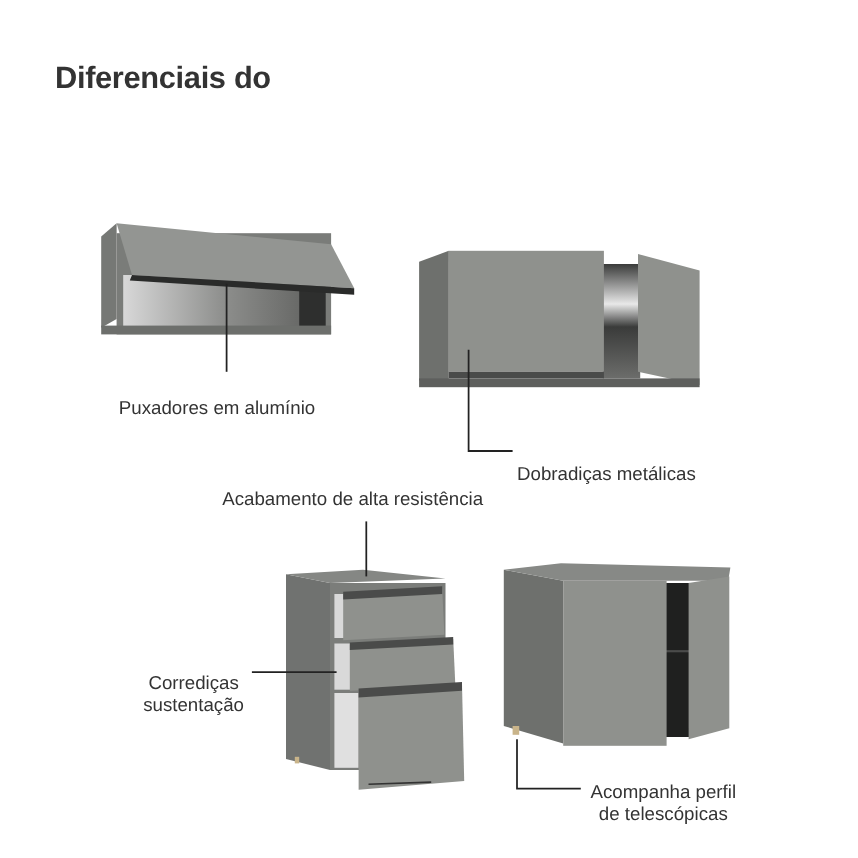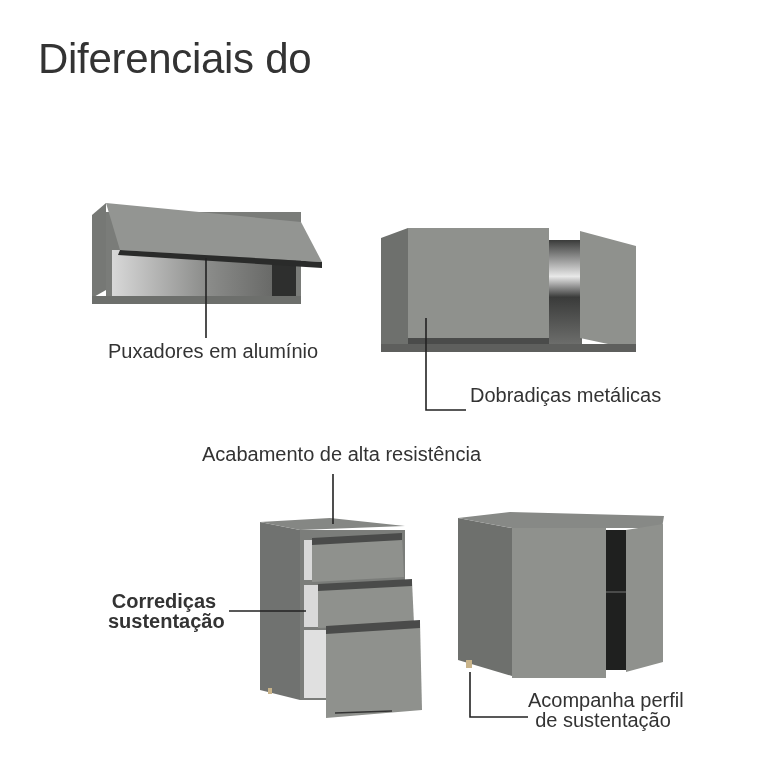--- a/index.html
+++ b/index.html
@@ -1,19 +1,19 @@
 <!DOCTYPE html>
 <html><head>
 <meta charset="utf-8">
 <style>
   html, body { margin:0; padding:0; background:#ffffff; }
   body { width:780px; height:780px; position:relative; overflow:hidden; font-family:"Liberation Sans", sans-serif; }
-  .title { position:absolute; left:38px; top:34px; font-size:42px; line-height:50px; font-weight:normal; color:#333333; margin:0; letter-spacing:-0.3px; }
+  .title { position:absolute; left:38px; top:34px; font-size:28px; line-height:50px; font-weight:bold; color:#333333; margin:12px; letter-spacing:-0.3px; }
   .title span { display:block; }
-  .label { position:absolute; font-size:20px; color:#333333; line-height:20px; white-space:nowrap; }
+  .label { position:absolute; font-size:17px; color:#333333; line-height:20px; white-space:nowrap;margin-top:20px; }
   .label.center { text-align:center; }
   svg.art { position:absolute; left:0; top:0; }
 </style>
 </head>
 <body>
 
 <h1 class="title">
   <span>Diferenciais do</span>
 </h1>
 
@@ -81,22 +81,22 @@
   <g stroke="#222222" stroke-width="1.6" fill="none">
     <line x1="206" y1="258" x2="206" y2="338"></line>
     <polyline points="426,318 426,410 466,410"></polyline>
     <line x1="333" y1="474" x2="333" y2="524"></line>
     <line x1="229" y1="611" x2="306" y2="611"></line>
     <polyline points="470,672 470,717 528,717"></polyline>
   </g>
 </svg>
 
 <div class="label" style="left:108px; top:341px;">Puxadores em alumínio</div>
-<div class="label" style="left:470px; top:385px;">Dobradiças metálicas</div>
-<div class="label" style="left:202px; top:444px;">Acabamento de alta resistência</div>
-<div class="label center" style="left:108px; top:591px; width:112px;font-weight:bold;">
+<div class="label" style="left:470px; top:401px;">Dobradiças metálicas</div>
+<div class="label" style="left:202px; top:424px;">Acabamento de alta resistência</div>
+<div class="label center" style="left:120px; top:591px; width:112px;">
   <div>Corrediças</div>
   <div>sustentação</div>
 </div>
 <div class="label center" style="left:528px; top:690px; width:150px;">
   <div>Acompanha perfil</div>
-  <div>de sustentação</div>
+  <div>de telescópicas</div>
 </div>
 
 </body></html>

